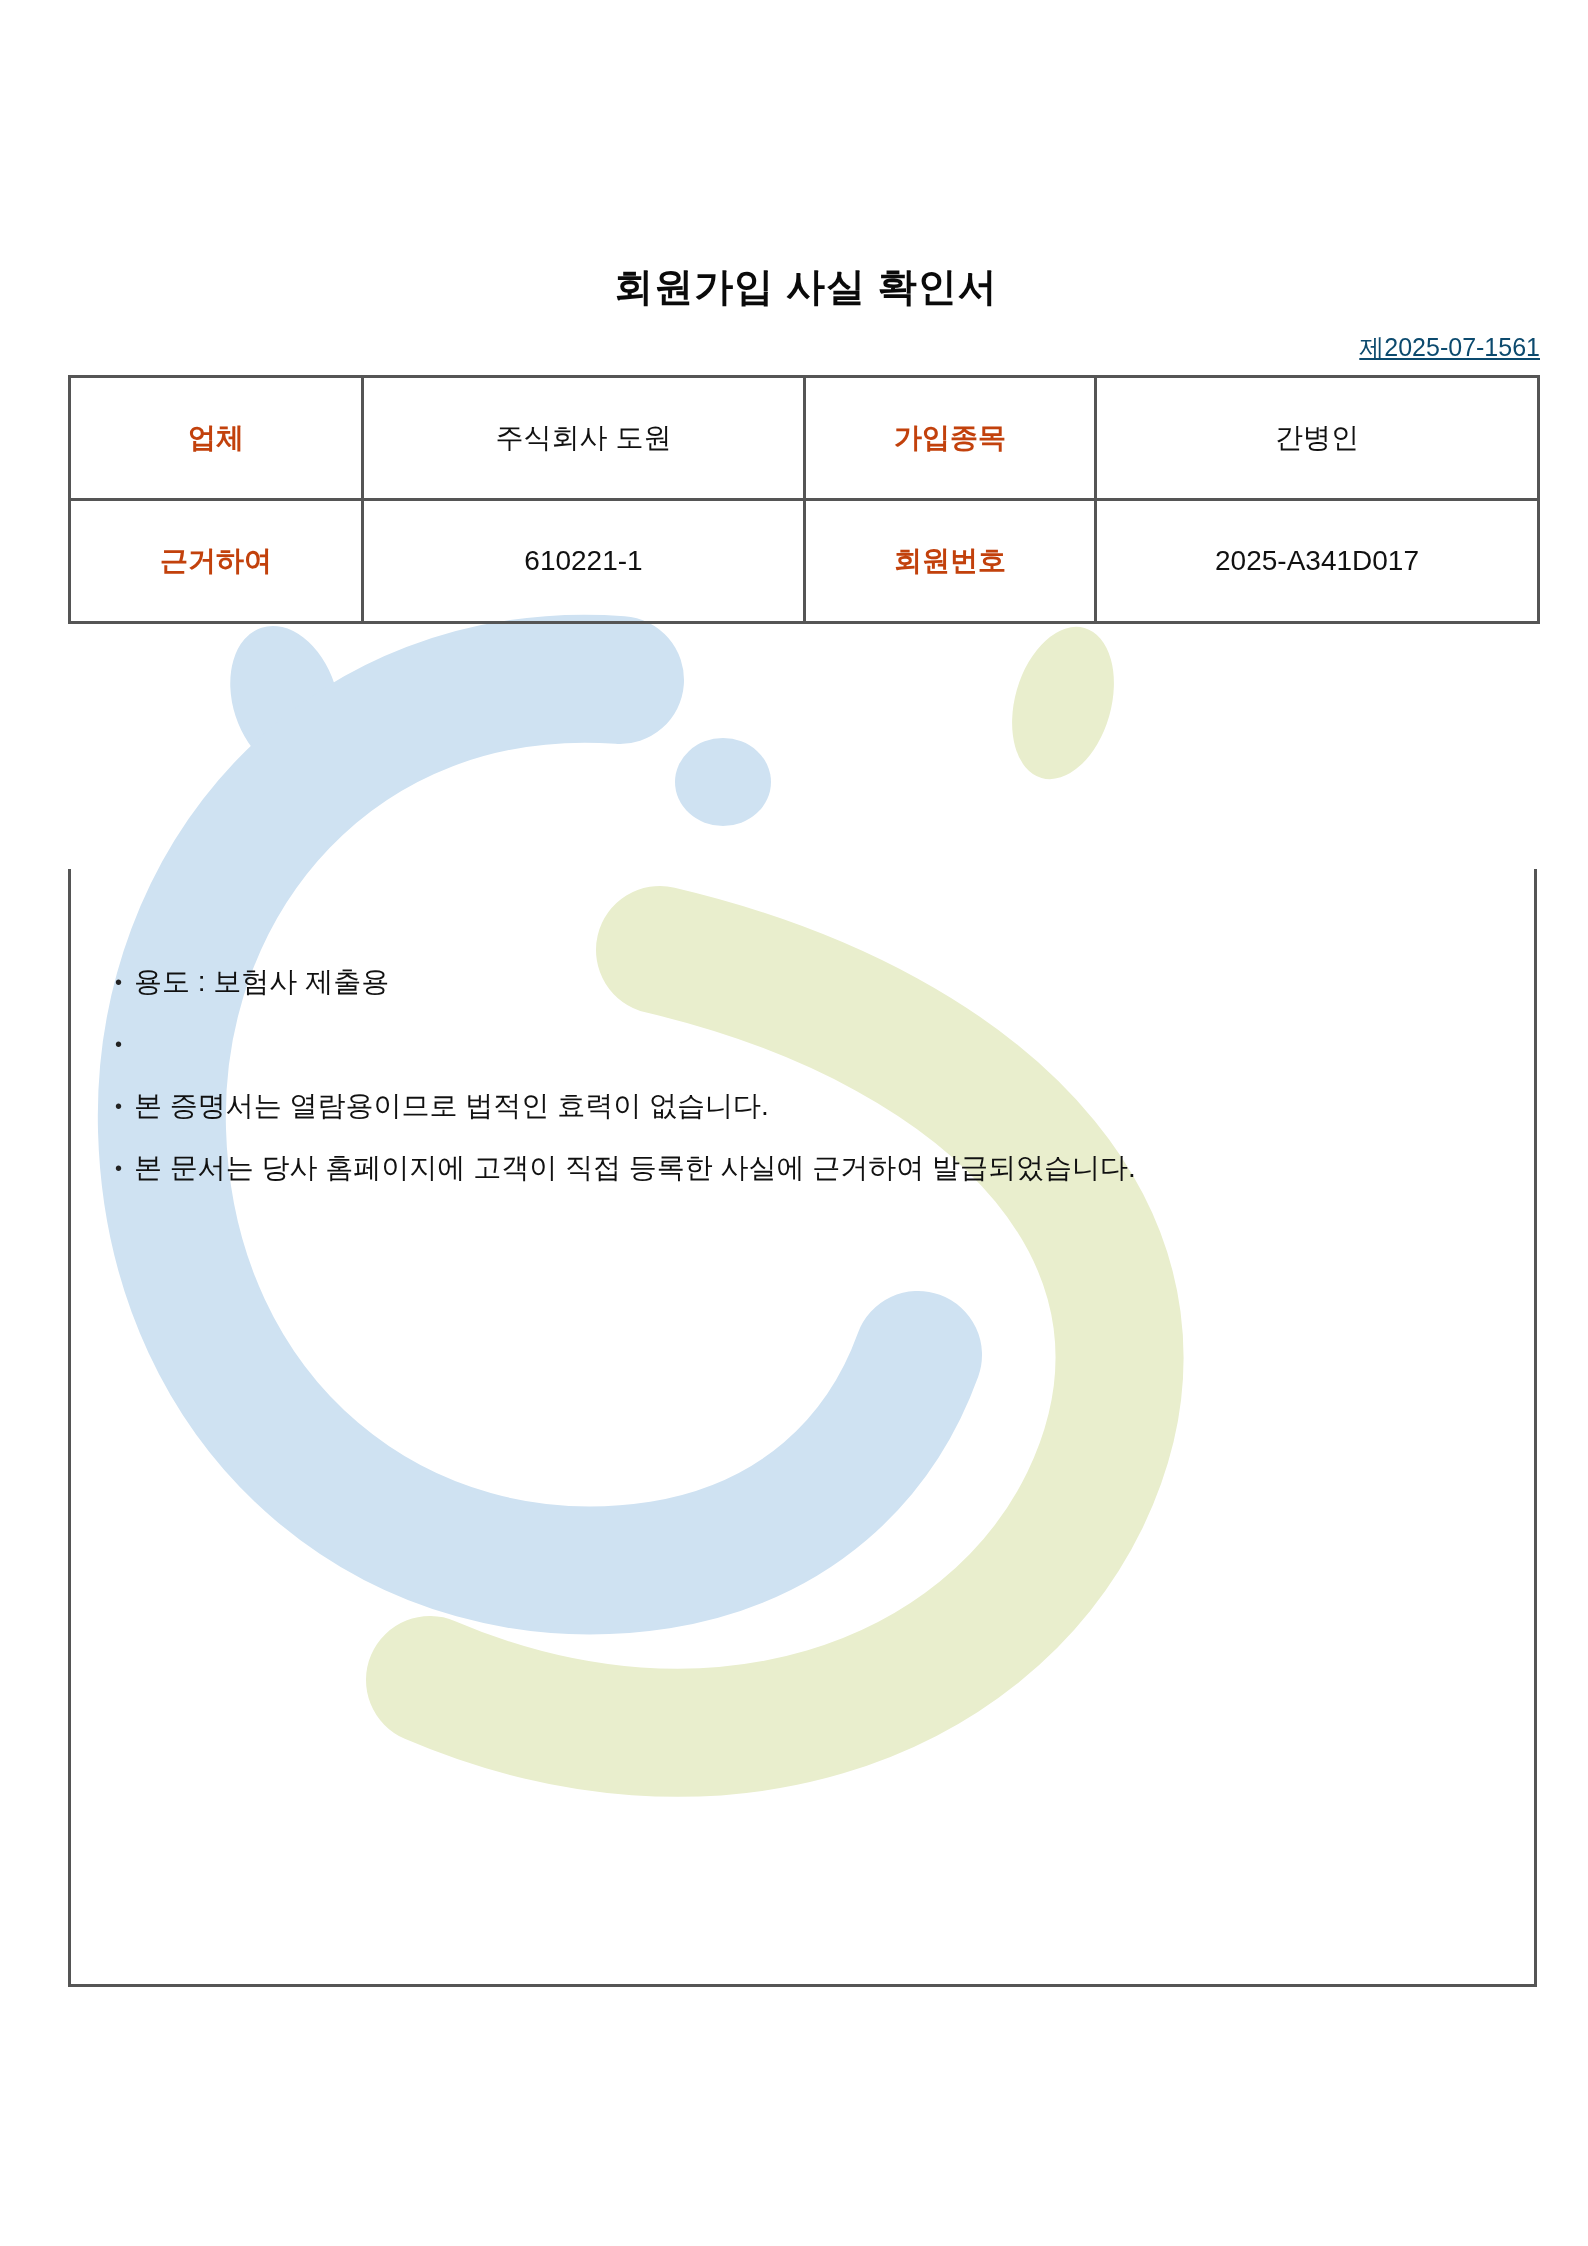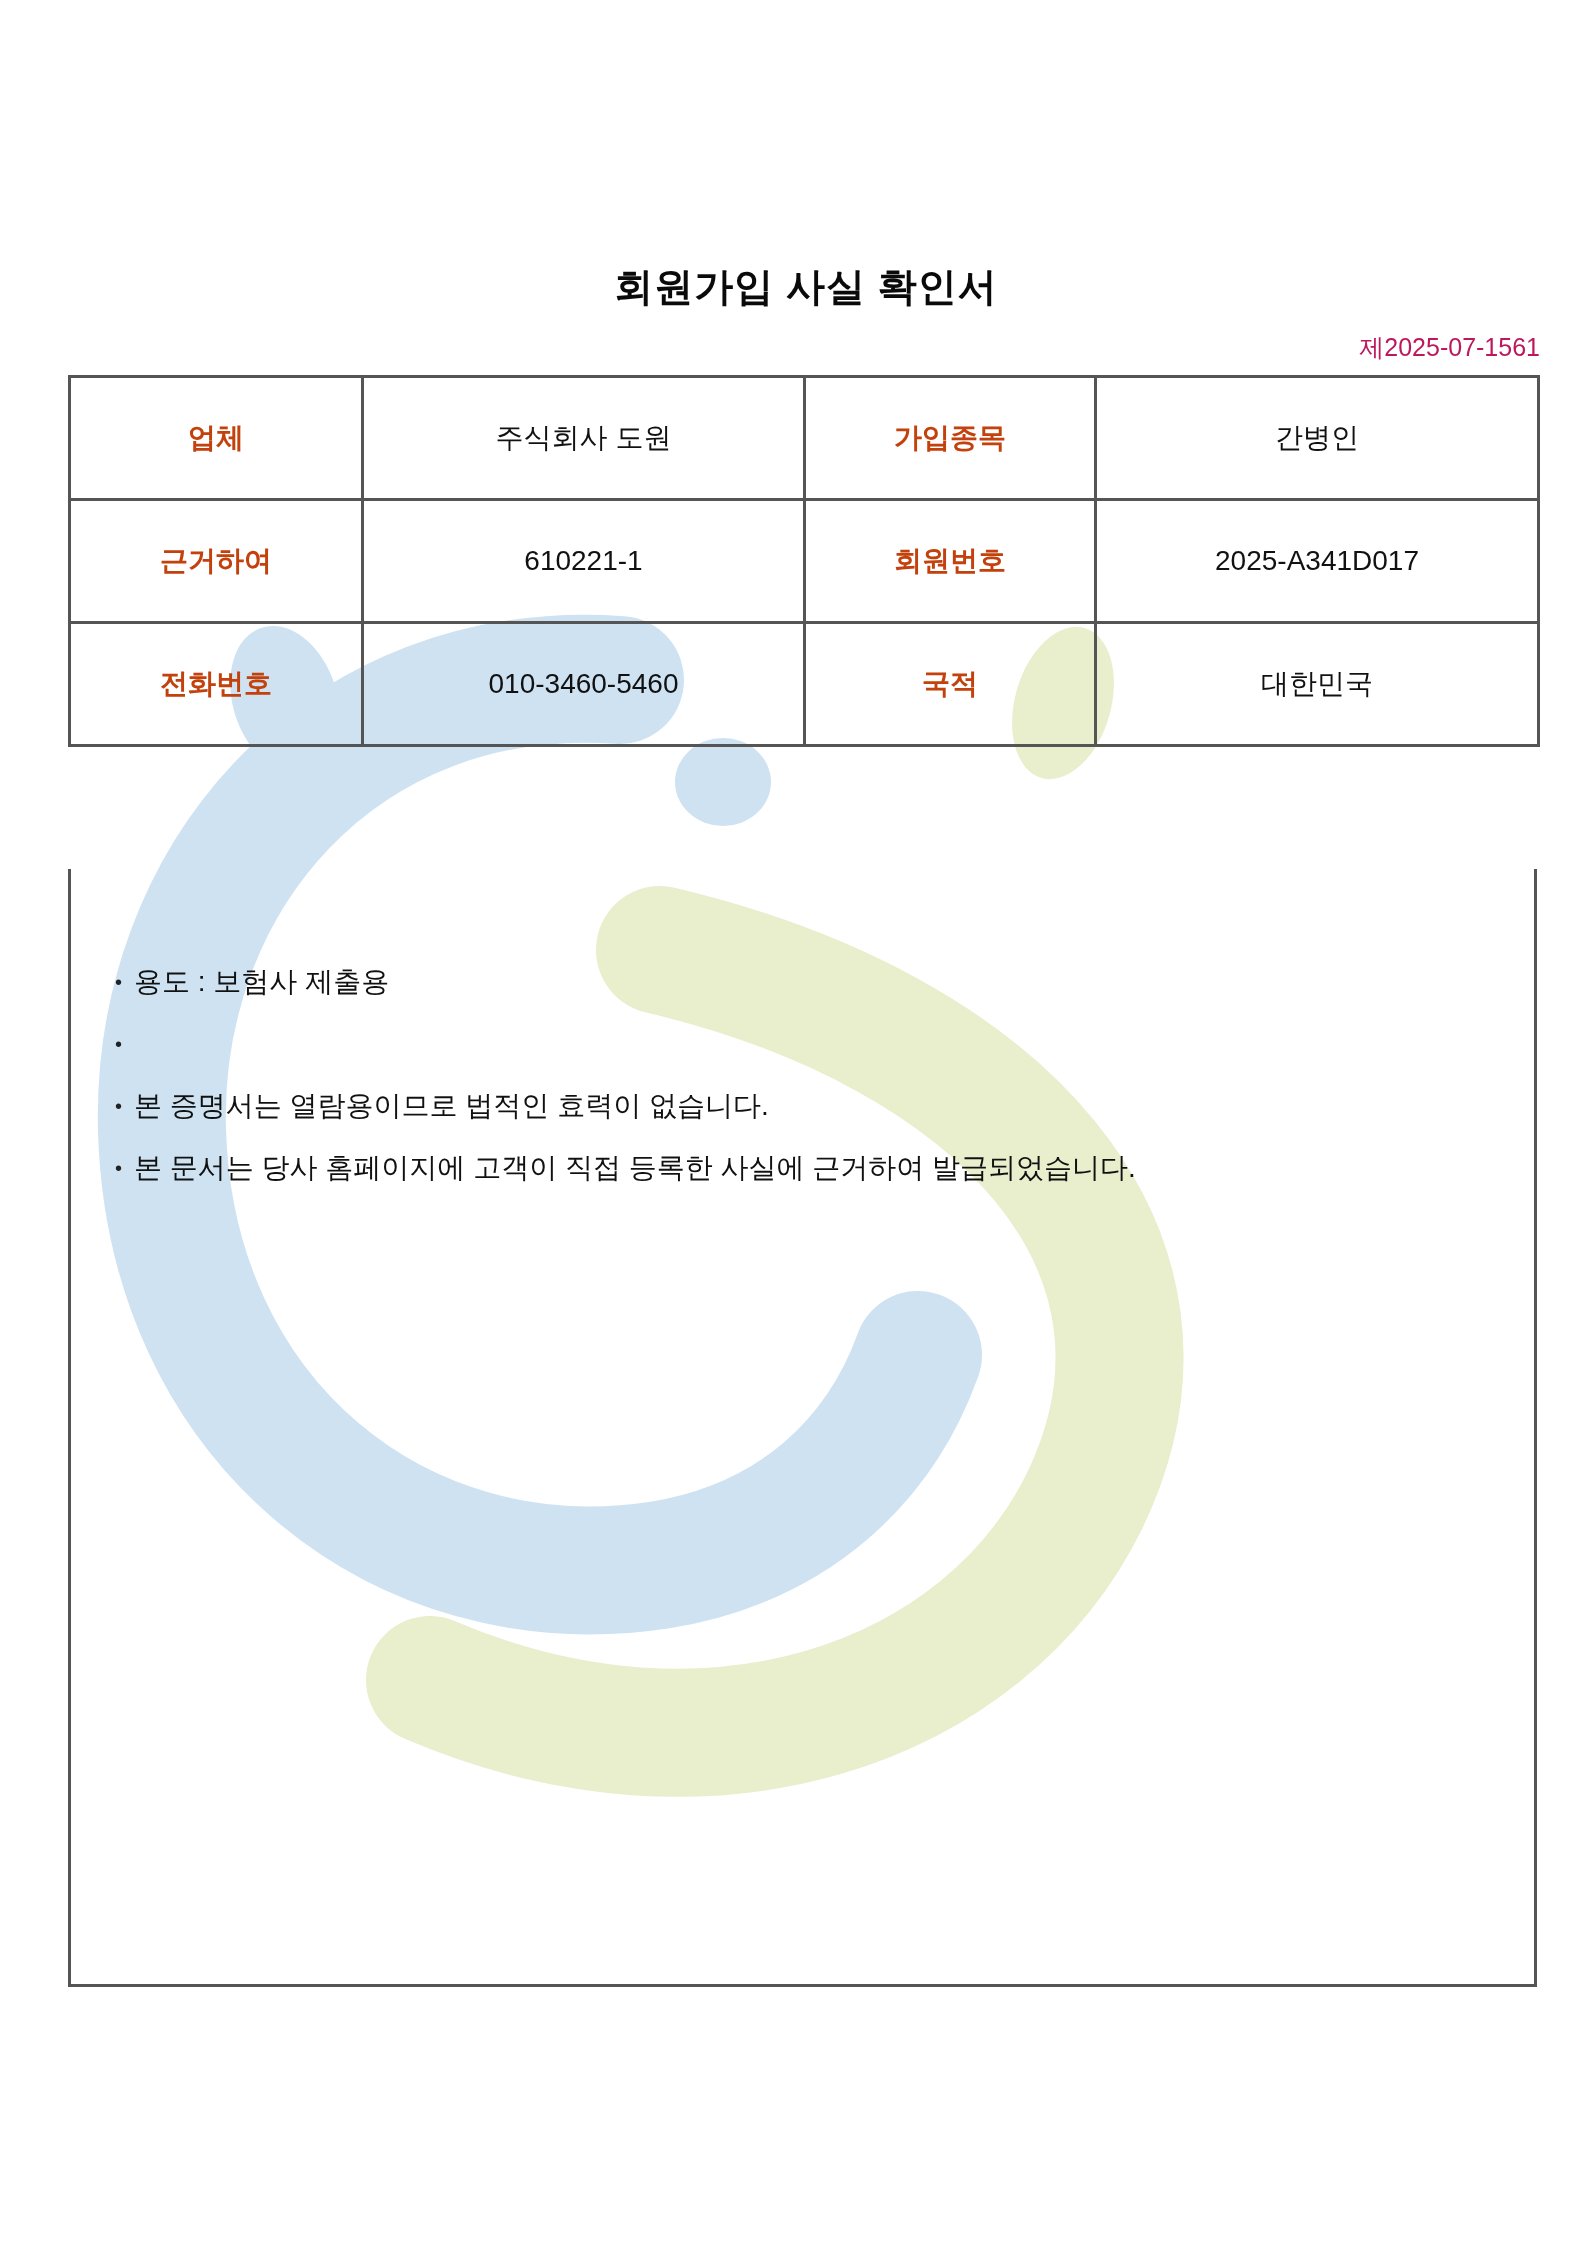--- a/index.html
+++ b/index.html
@@ -17,21 +17,21 @@
   }
   .content{position:absolute;left:12px;top:0;width:100%;height:100%;z-index:1;}
 
   .title{
     position:absolute;top:260px;left:0;width:100%;
     text-align:center;
     font-size:39px;font-weight:bold;letter-spacing:1px;color:#0a0a0a;
   }
   .doc-number{
     position:absolute;top:331px;right:60px;
-    font-size:25px;color:#be185d;
+    font-size:25px;color:#0c4a6e;text-decoration:underline;
   }
 
   table.info{
     position:absolute;left:56px;top:375px;
     width:1469px;
     border-collapse:collapse;
     table-layout:fixed;
     background:transparent;
   }
   table.info td{
@@ -100,26 +100,20 @@
           <td>주식회사 도원</td>
           <td class="lbl">가입종목</td>
           <td>간병인</td>
         </tr>
         <tr>
           <td class="lbl">근거하여</td>
           <td>610221-1</td>
           <td class="lbl">회원번호</td>
           <td>2025-A341D017</td>
         </tr>
-        <tr>
-          <td class="lbl">전화번호</td>
-          <td>010-3460-5460</td>
-          <td class="lbl">국적</td>
-          <td>대한민국</td>
-        </tr>
       </tbody>
     </table>
 
     <div class="notes-box">
       <div class="notes">
         <div class="note">
           <span class="dot">•</span>
           <span>용도 : 보험사 제출용</span>
         </div>
         <div class="note">

